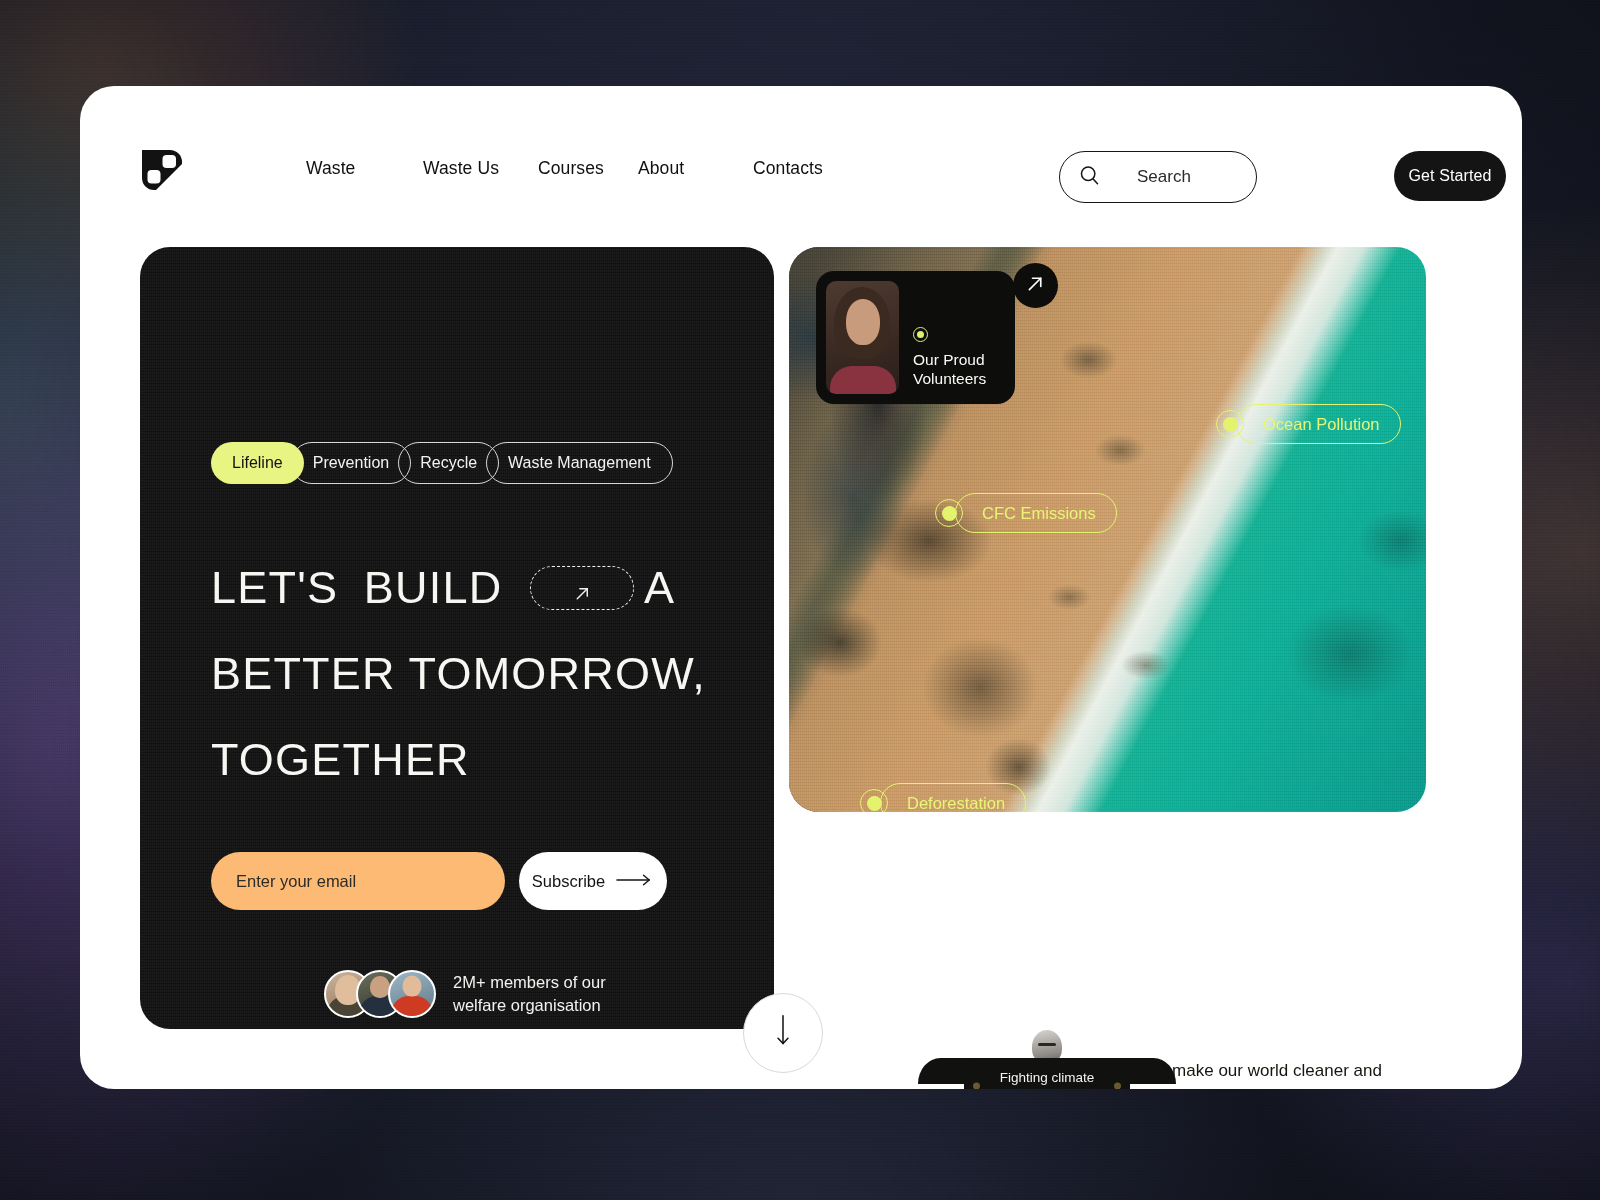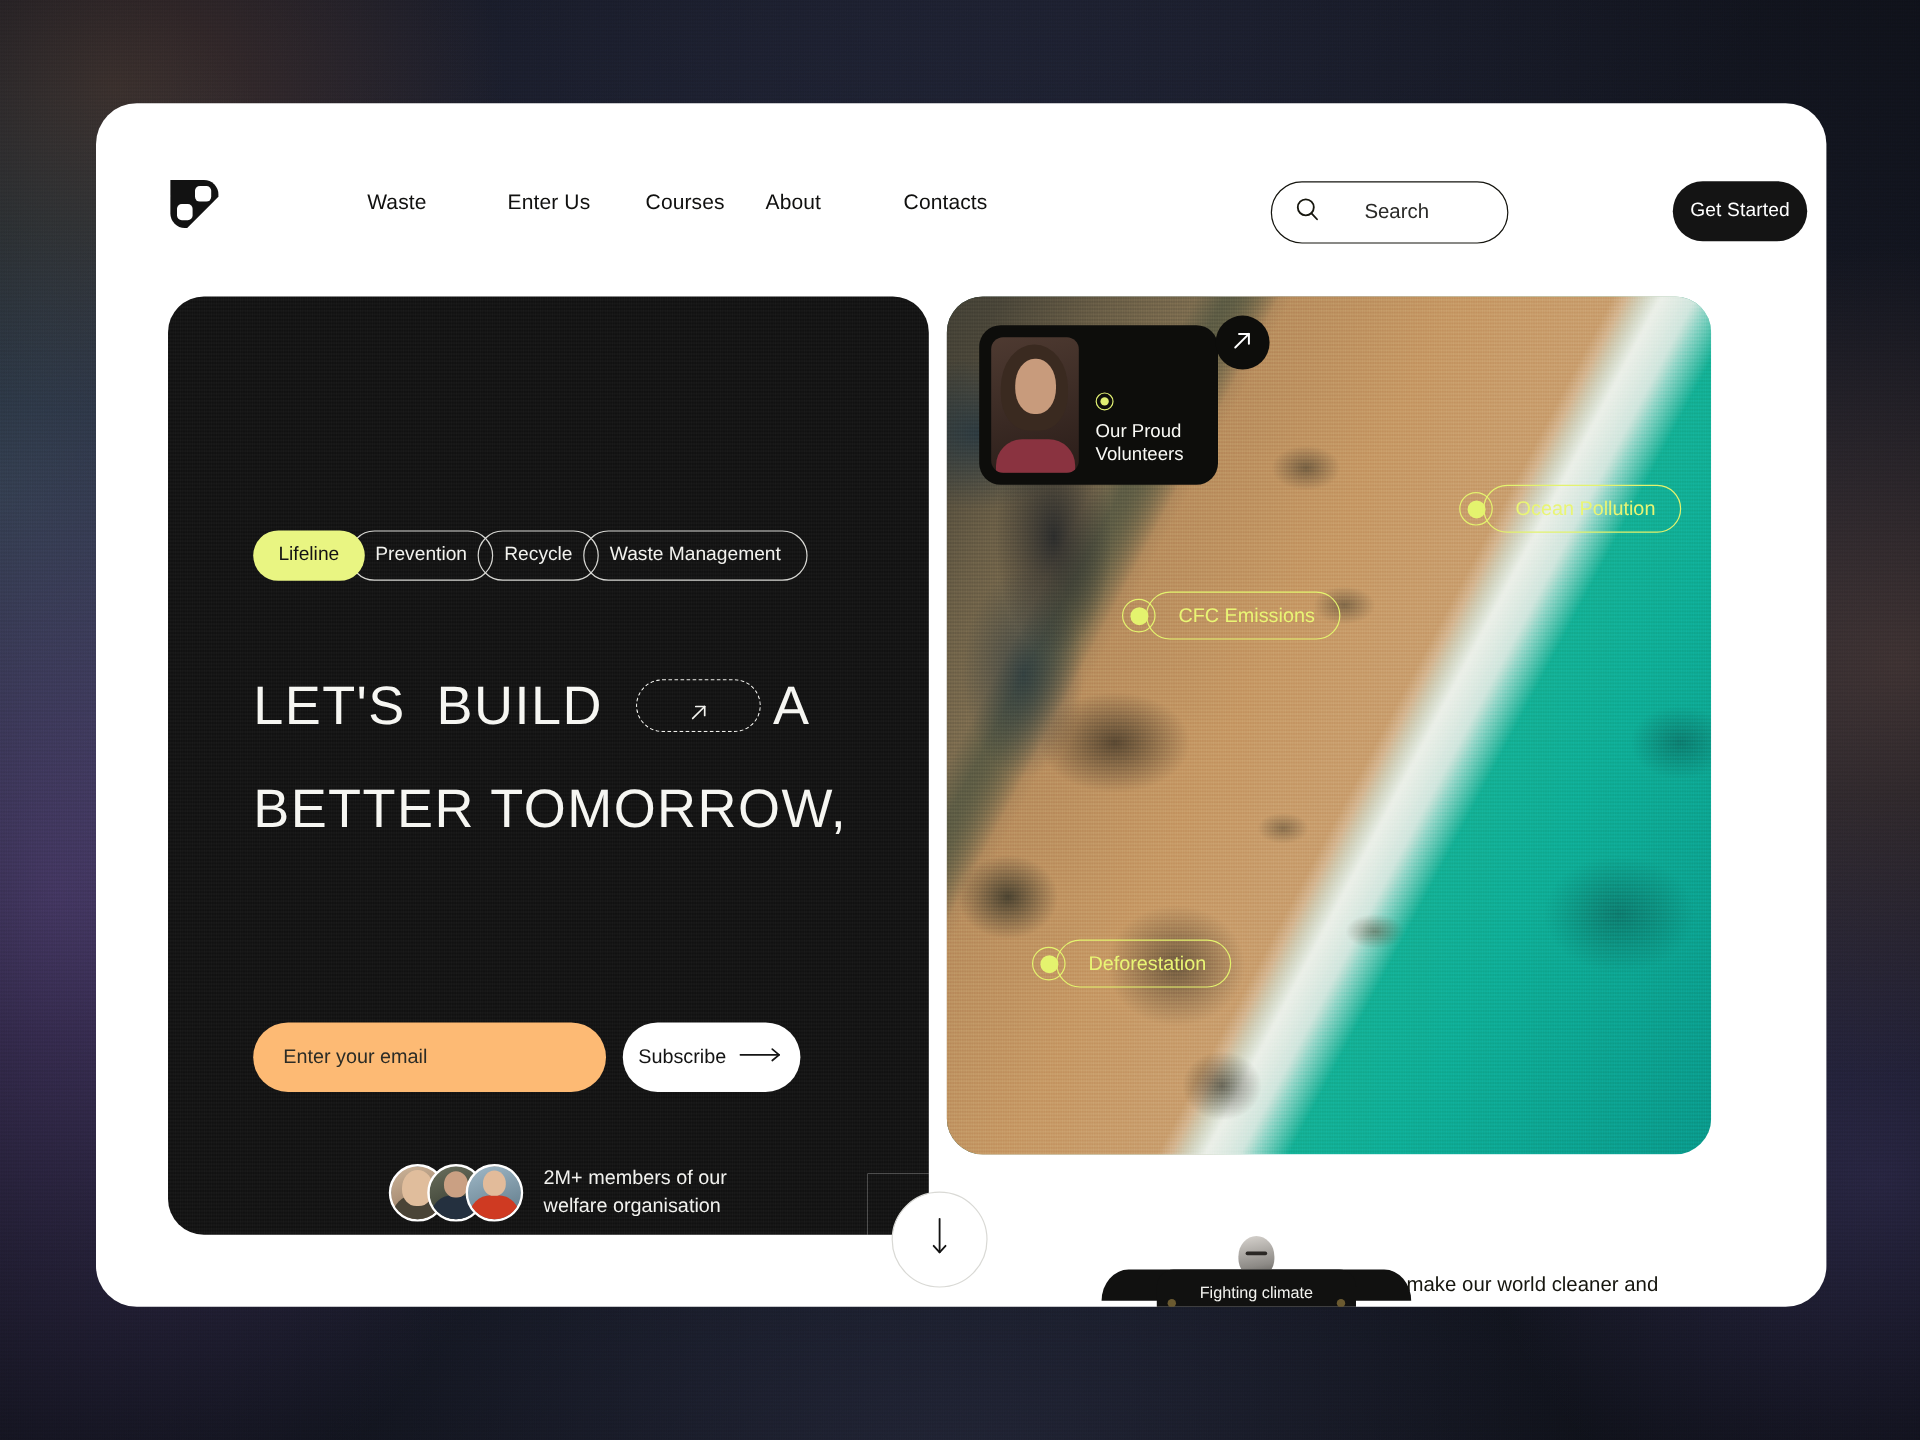--- a/index.html
+++ b/index.html
@@ -252,21 +252,21 @@
     background: #fff;
     display: flex; align-items: center; justify-content: center;
     cursor: pointer;
     z-index: 30;
   }
 
   
   #showcase-panel {
     position: absolute;
     left: 709px; top: 161px;
-    width: 637px; height: 715px;
+    width: 637px; height: 565px;
     border-radius: 30px;
     overflow: hidden;
   }
   #beach-photo { position: absolute; inset: 0; }
   
   .photo-ocean {
     position: absolute; inset: 0;
     background:
       linear-gradient(118deg,
         #17392f 0%, #17392f 34%,
@@ -504,21 +504,21 @@
       <div id="logo-mark">
         <svg viewBox="0 0 44 44" width="44" height="44" aria-hidden="true">
           <path d="M2 2 H30 A12 12 0 0 1 42 14 V16 L16 42 H14 A12 12 0 0 1 2 30 Z" fill="#121212"></path>
           <rect x="22.5" y="7" width="13.5" height="13" rx="4" fill="#ffffff"></rect>
           <rect x="7.5" y="22" width="13" height="13.5" rx="4" fill="#ffffff"></rect>
         </svg>
       </div>
 
       <nav id="main-nav">
         <span class="nav-slot w1"><a class="nav-link" href="#">Waste</a></span>
-        <span class="nav-slot w2"><a class="nav-link" href="#">Enter Us</a></span>
+        <span class="nav-slot w2"><a class="nav-link" href="#">Waste Us</a></span>
         <span class="nav-slot w3"><a class="nav-link" href="#">Courses</a></span>
         <span class="nav-slot"><a class="nav-link" href="#">About</a></span>
         <span class="nav-slot last"><a class="nav-link" href="#">Contacts</a></span>
       </nav>
 
       <div id="search-box">
         <span>
           <svg viewBox="0 0 22 22" width="21" height="21" aria-hidden="true">
             <circle cx="9.6" cy="9.2" r="7" fill="none" stroke="#17170f" stroke-width="1.6"></circle>
             <line x1="14.6" y1="14.4" x2="19.4" y2="19.6" stroke="#17170f" stroke-width="1.6" stroke-linecap="round"></line>
@@ -547,20 +547,21 @@
           <span>
             <svg viewBox="0 0 20 20" width="19" height="19" aria-hidden="true">
               <line x1="4.5" y1="15.5" x2="15" y2="5" stroke="#f3f3ef" stroke-width="1.5" stroke-linecap="round"></line>
               <polyline points="7.2,5 15,5 15,12.8" fill="none" stroke="#f3f3ef" stroke-width="1.5" stroke-linecap="round" stroke-linejoin="round"></polyline>
             </svg>
           </span>
         </span><span class="word">A</span>
         <br>
         <span>BETTER TOMORROW,</span>
         <br>
+        <span>TOGETHER</span>
       </h1>
 
       <div id="subscribe-row">
         <input id="email-input" type="text" placeholder="Enter your email" style="">
         <button id="subscribe-btn">
           <span>Subscribe</span>
           <span>
             <svg viewBox="0 0 40 14" width="38" height="14" aria-hidden="true">
               <line x1="1" y1="7" x2="35" y2="7" stroke="#141414" stroke-width="1.5" stroke-linecap="round"></line>
               <polyline points="29,2 35,7 29,12" fill="none" stroke="#141414" stroke-width="1.5" stroke-linecap="round" stroke-linejoin="round"></polyline>

